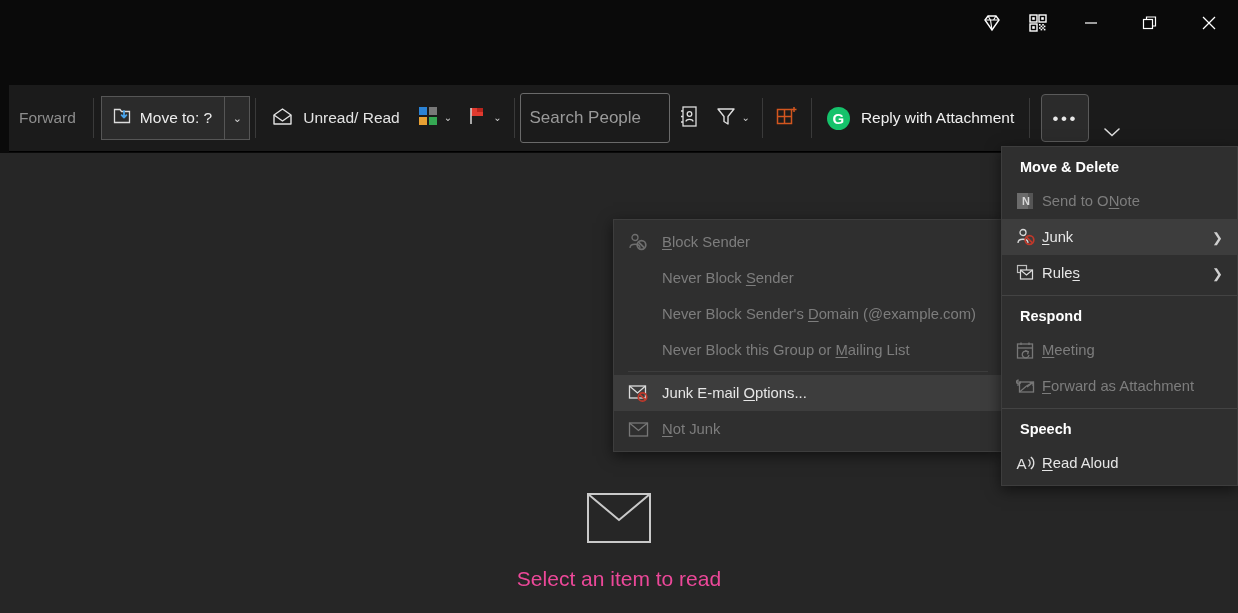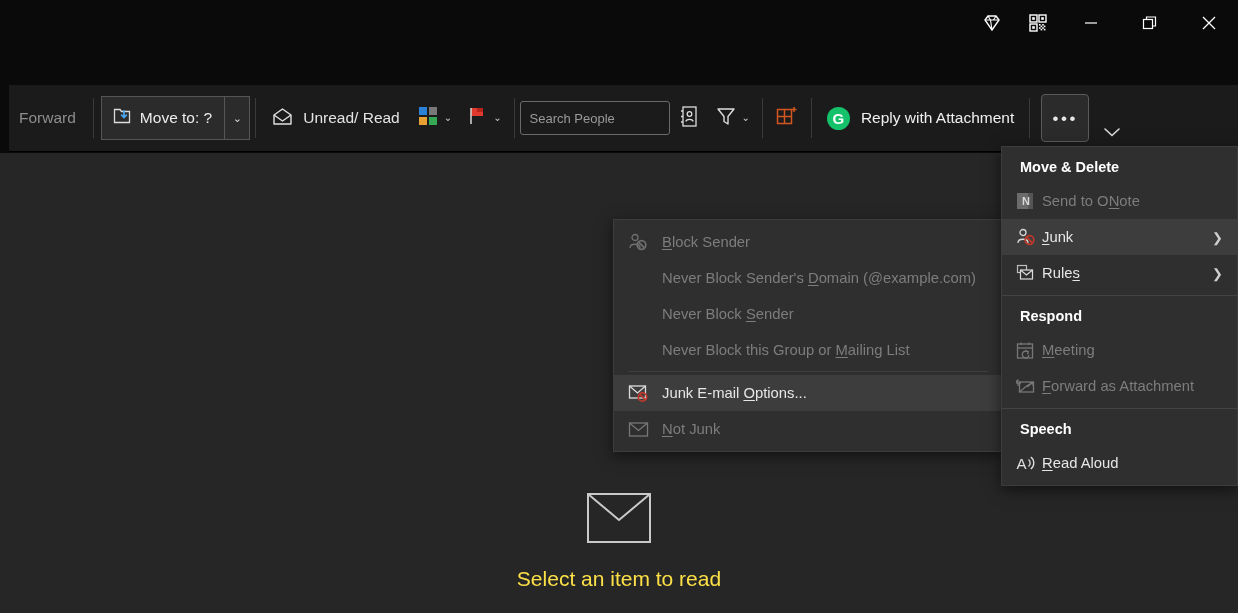--- a/index.html
+++ b/index.html
@@ -57,22 +57,22 @@
   }
 
   .icon-btn {
     height: 42px; min-width: 38px; padding: 0 7px;
     display: flex; align-items: center; justify-content: center; gap: 5px;
     color: #e4e4e4;
   }
   .caret { font-size: 10px; color: #cfcfcf; line-height: 1; }
 
   .search-people {
-    width: 150px; height: 34px; border: 1px solid #6a6a6a; border-radius: 3px;
-    background: transparent; color: #9a9a9a; font-size: 13px;
+    width: 150px; height: 50px; border: 1px solid #6a6a6a; border-radius: 3px;
+    background: transparent; color: #9a9a9a; font-size: 17px;
     padding: 0 9px; font-family: "Liberation Sans", sans-serif;
   }
   .search-people::placeholder { color: #9a9a9a; }
 
   .grammarly {
     display: flex; align-items: center; gap: 11px;
     height: 42px; padding: 0 10px; color: #f0f0f0; font-size: 15.5px;
   }
   .g-circle {
     width: 23px; height: 23px; border-radius: 50%;
@@ -94,21 +94,21 @@
   }
 
   
   .readingpane {
     position: absolute; left: 0; top: 153px; width: 1238px; height: 460px;
     background: #262626;
     display: flex; flex-direction: column; align-items: center;
     justify-content: flex-start; padding-top: 340px;
   }
   .env-icon { margin-bottom: 20px; }
-  .empty-text { color: #fde047; font-size: 21px; }
+  .empty-text { color: #ec4899; font-size: 21px; }
 
   
   .menu {
     position: absolute; background: #2f2f2f;
     border: 1px solid #3d3d3d;
     box-shadow: 0 4px 14px rgba(0,0,0,.55);
     padding: 4px 0;
   }
   .menu-main { left: 1001px; top: 146px; width: 237px; }
   .menu-sub  { left: 613px;  top: 219px; width: 390px; }
@@ -318,24 +318,24 @@
           <svg width="20" height="20" viewBox="0 0 20 20">
             <circle cx="7" cy="5.5" r="3" fill="none" stroke="#6f6f6f" stroke-width="1.3"></circle>
             <path d="M2 16 C2 11 12 11 12 16" fill="none" stroke="#6f6f6f" stroke-width="1.3"></path>
             <circle cx="13.5" cy="13" r="4.3" fill="none" stroke="#6f6f6f" stroke-width="1.7"></circle>
             <line x1="10.6" y1="10.1" x2="16.4" y2="15.9" stroke="#6f6f6f" stroke-width="1.7"></line>
           </svg>
         </span>
         <span class="mlabel"><u>B</u>lock Sender</span>
       </div>
       <div class="menu-row sub-row disabled sub-indent">
+        <span class="mlabel">Never Block <u>S</u>ender</span>
+      </div>
+      <div class="menu-row sub-row disabled sub-indent">
         <span class="mlabel">Never Block Sender's <u>D</u>omain (@example.com)</span>
-      </div>
-      <div class="menu-row sub-row disabled sub-indent">
-        <span class="mlabel">Never Block <u>S</u>ender</span>
       </div>
       <div class="menu-row sub-row disabled sub-indent">
         <span class="mlabel">Never Block this Group or <u>M</u>ailing List</span>
       </div>
       <div class="menu-div-sub"></div>
       <div class="menu-row sub-row highlight">
         <span class="mi">
           <svg width="22" height="19" viewBox="0 0 22 19">
             <rect x="1.5" y="2" width="16" height="12" fill="none" stroke="#dcdcdc" stroke-width="1.3"></rect>
             <path d="M1.5 2 L9.5 9 L17.5 2" fill="none" stroke="#dcdcdc" stroke-width="1.3"></path>

